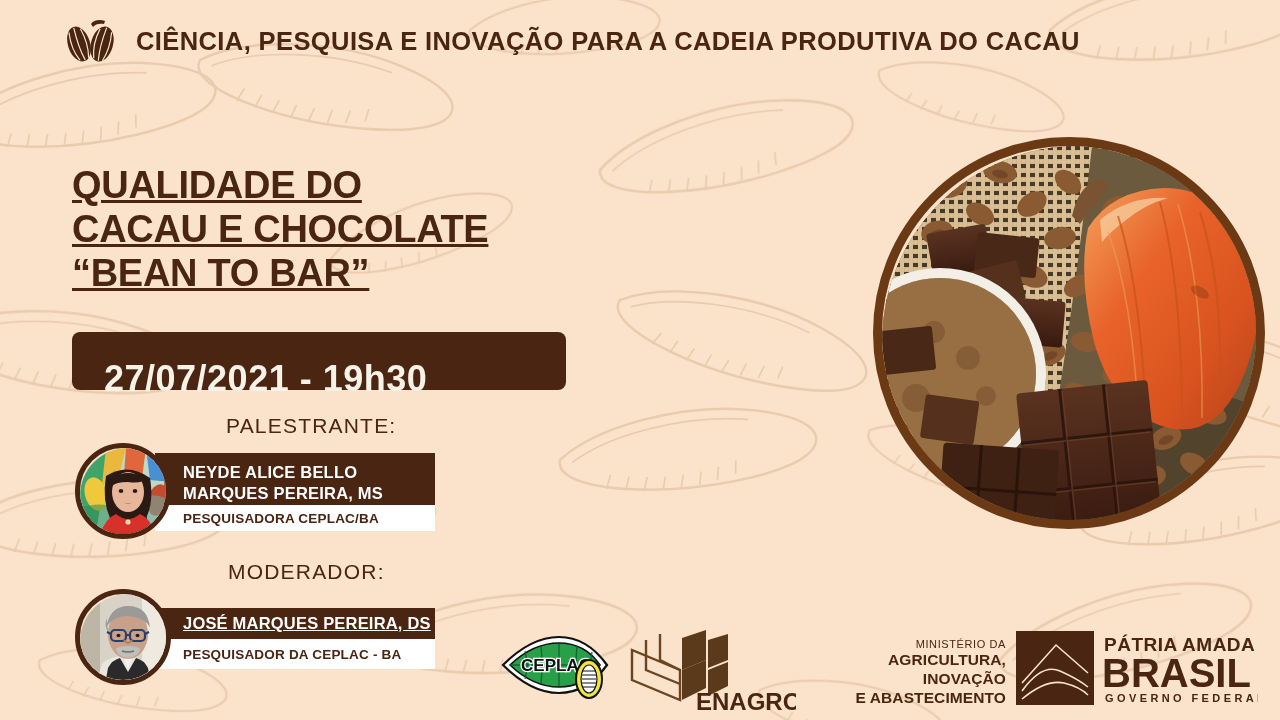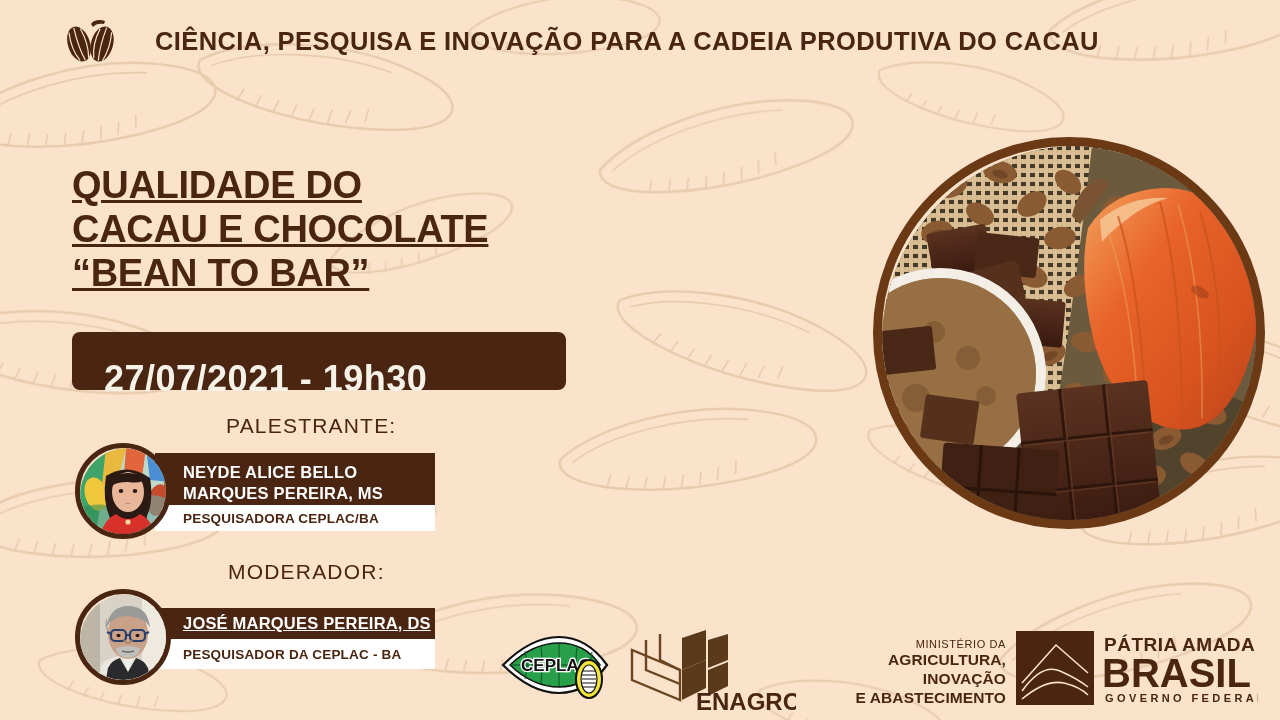--- a/index.html
+++ b/index.html
@@ -15,21 +15,21 @@
     overflow:hidden;
   }
   
   #bg-pattern {
     position:absolute; left:0; top:0; width:1280px; height:720px;
     opacity:1; pointer-events:none;
   }
   
   #headline-row {
     position:absolute; left:60px; top:18px; width:1160px; height:46px;
-    display:flex; align-items:center; gap:31px;
+    display:flex; align-items:center; gap:12px;
   }
   #cacao-icon { width:64px; height:46px; flex:none; }
   #headline-text {
     font-size:25.5px; font-weight:bold; color:#4A2511;
     letter-spacing:0.4px; white-space:nowrap;
     font-family:"Liberation Sans", sans-serif;
   }
   
   #live-bar {
     position:absolute; left:74px; top:95px; width:530px; height:50px;

